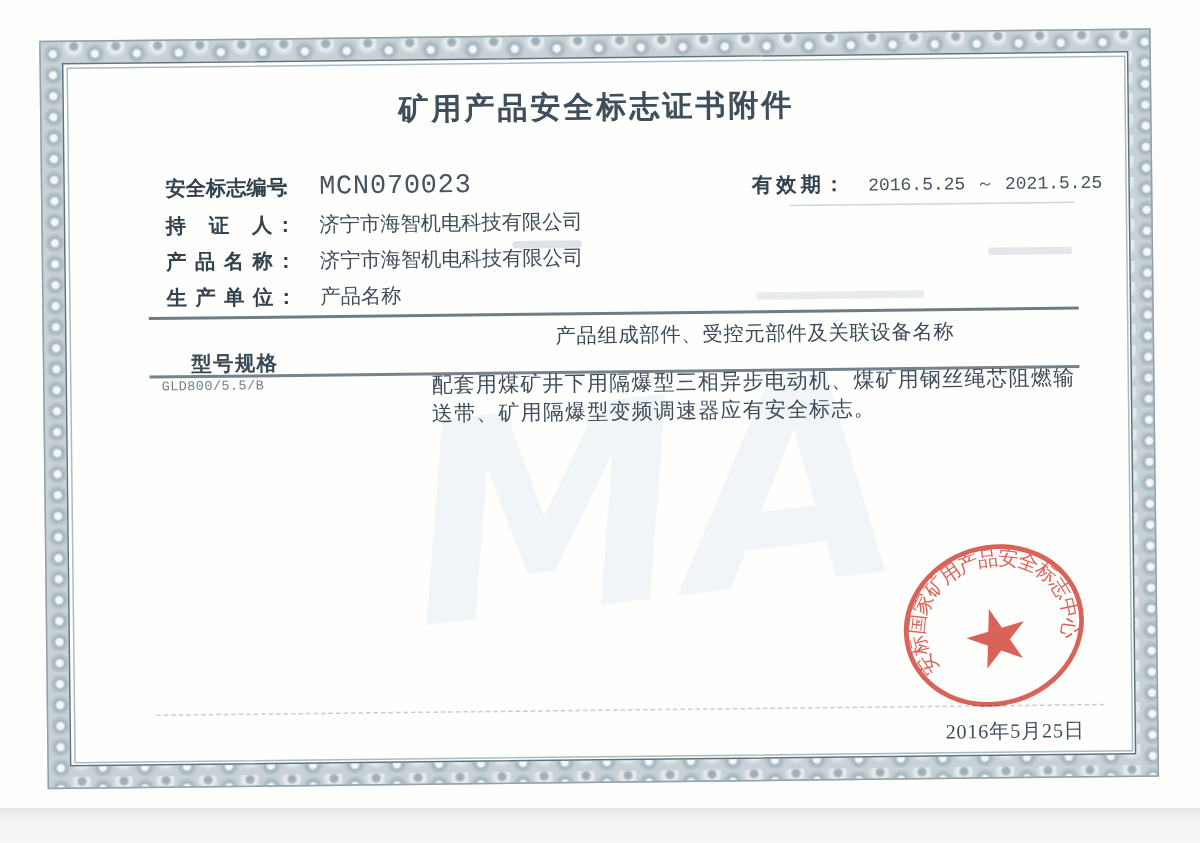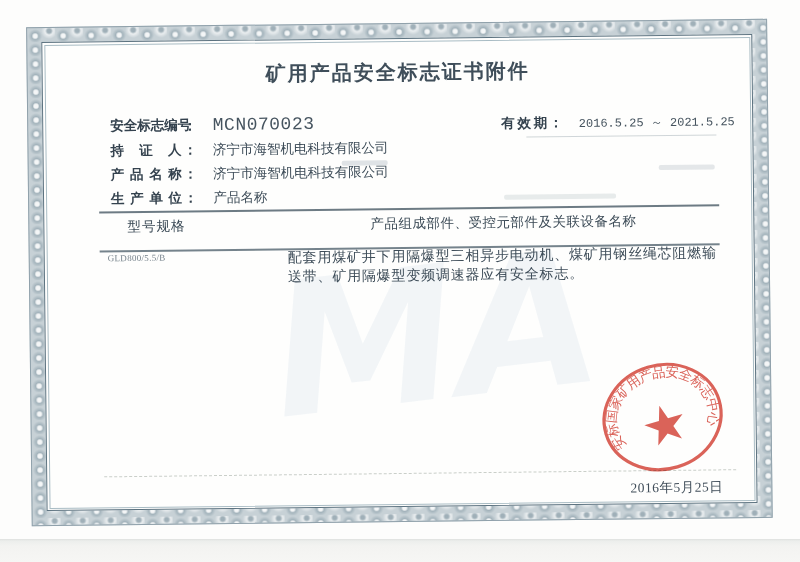--- a/index.html
+++ b/index.html
@@ -68,25 +68,25 @@
   .fval{margin-left:16px;}
   .mono{
     font-family:"Liberation Mono","DejaVu Sans Mono",monospace;
     font-size:18px;letter-spacing:.5px;color:#46545f;
   }
   .mono.dates{font-size:12px;letter-spacing:0;}
   .uline{position:absolute;height:1px;background:#8d9aa3;opacity:.4;}
   .rule{position:absolute;left:100px;width:620px;background:#53646f;}
   .rule.r1{top:208px;height:2px;opacity:.85;}
   .rule.r2{top:247px;height:1.5px;opacity:.8;}
-  .th1{position:absolute;left:128px;top:214px;font-size:13.5px;line-height:20px;color:#3a4955;letter-spacing:1px;}
+  .th1{position:absolute;left:128px;top:230px;font-size:13.5px;line-height:20px;color:#3a4955;letter-spacing:1px;font-weight:bold;}
   .th2{position:absolute;left:288px;top:214px;width:432px;text-align:center;font-size:13.5px;line-height:20px;color:#3a4955;letter-spacing:.5px;}
   .model{
     position:absolute;left:108px;top:250px;
-    font-family:Liberation Serif, serif;
+    font-family:Liberation Mono, monospace;
     font-size:9px;letter-spacing:.3px;color:#74808a;
   }
   .components{
     position:absolute;left:288px;top:247px;width:436px;
     font-size:14px;line-height:19px;letter-spacing:.8px;color:#3d4c58;
   }
   .fold{
     position:absolute;left:102px;top:473px;width:632px;height:0;
     border-top:1px dashed rgba(158,168,158,.55);
   }

